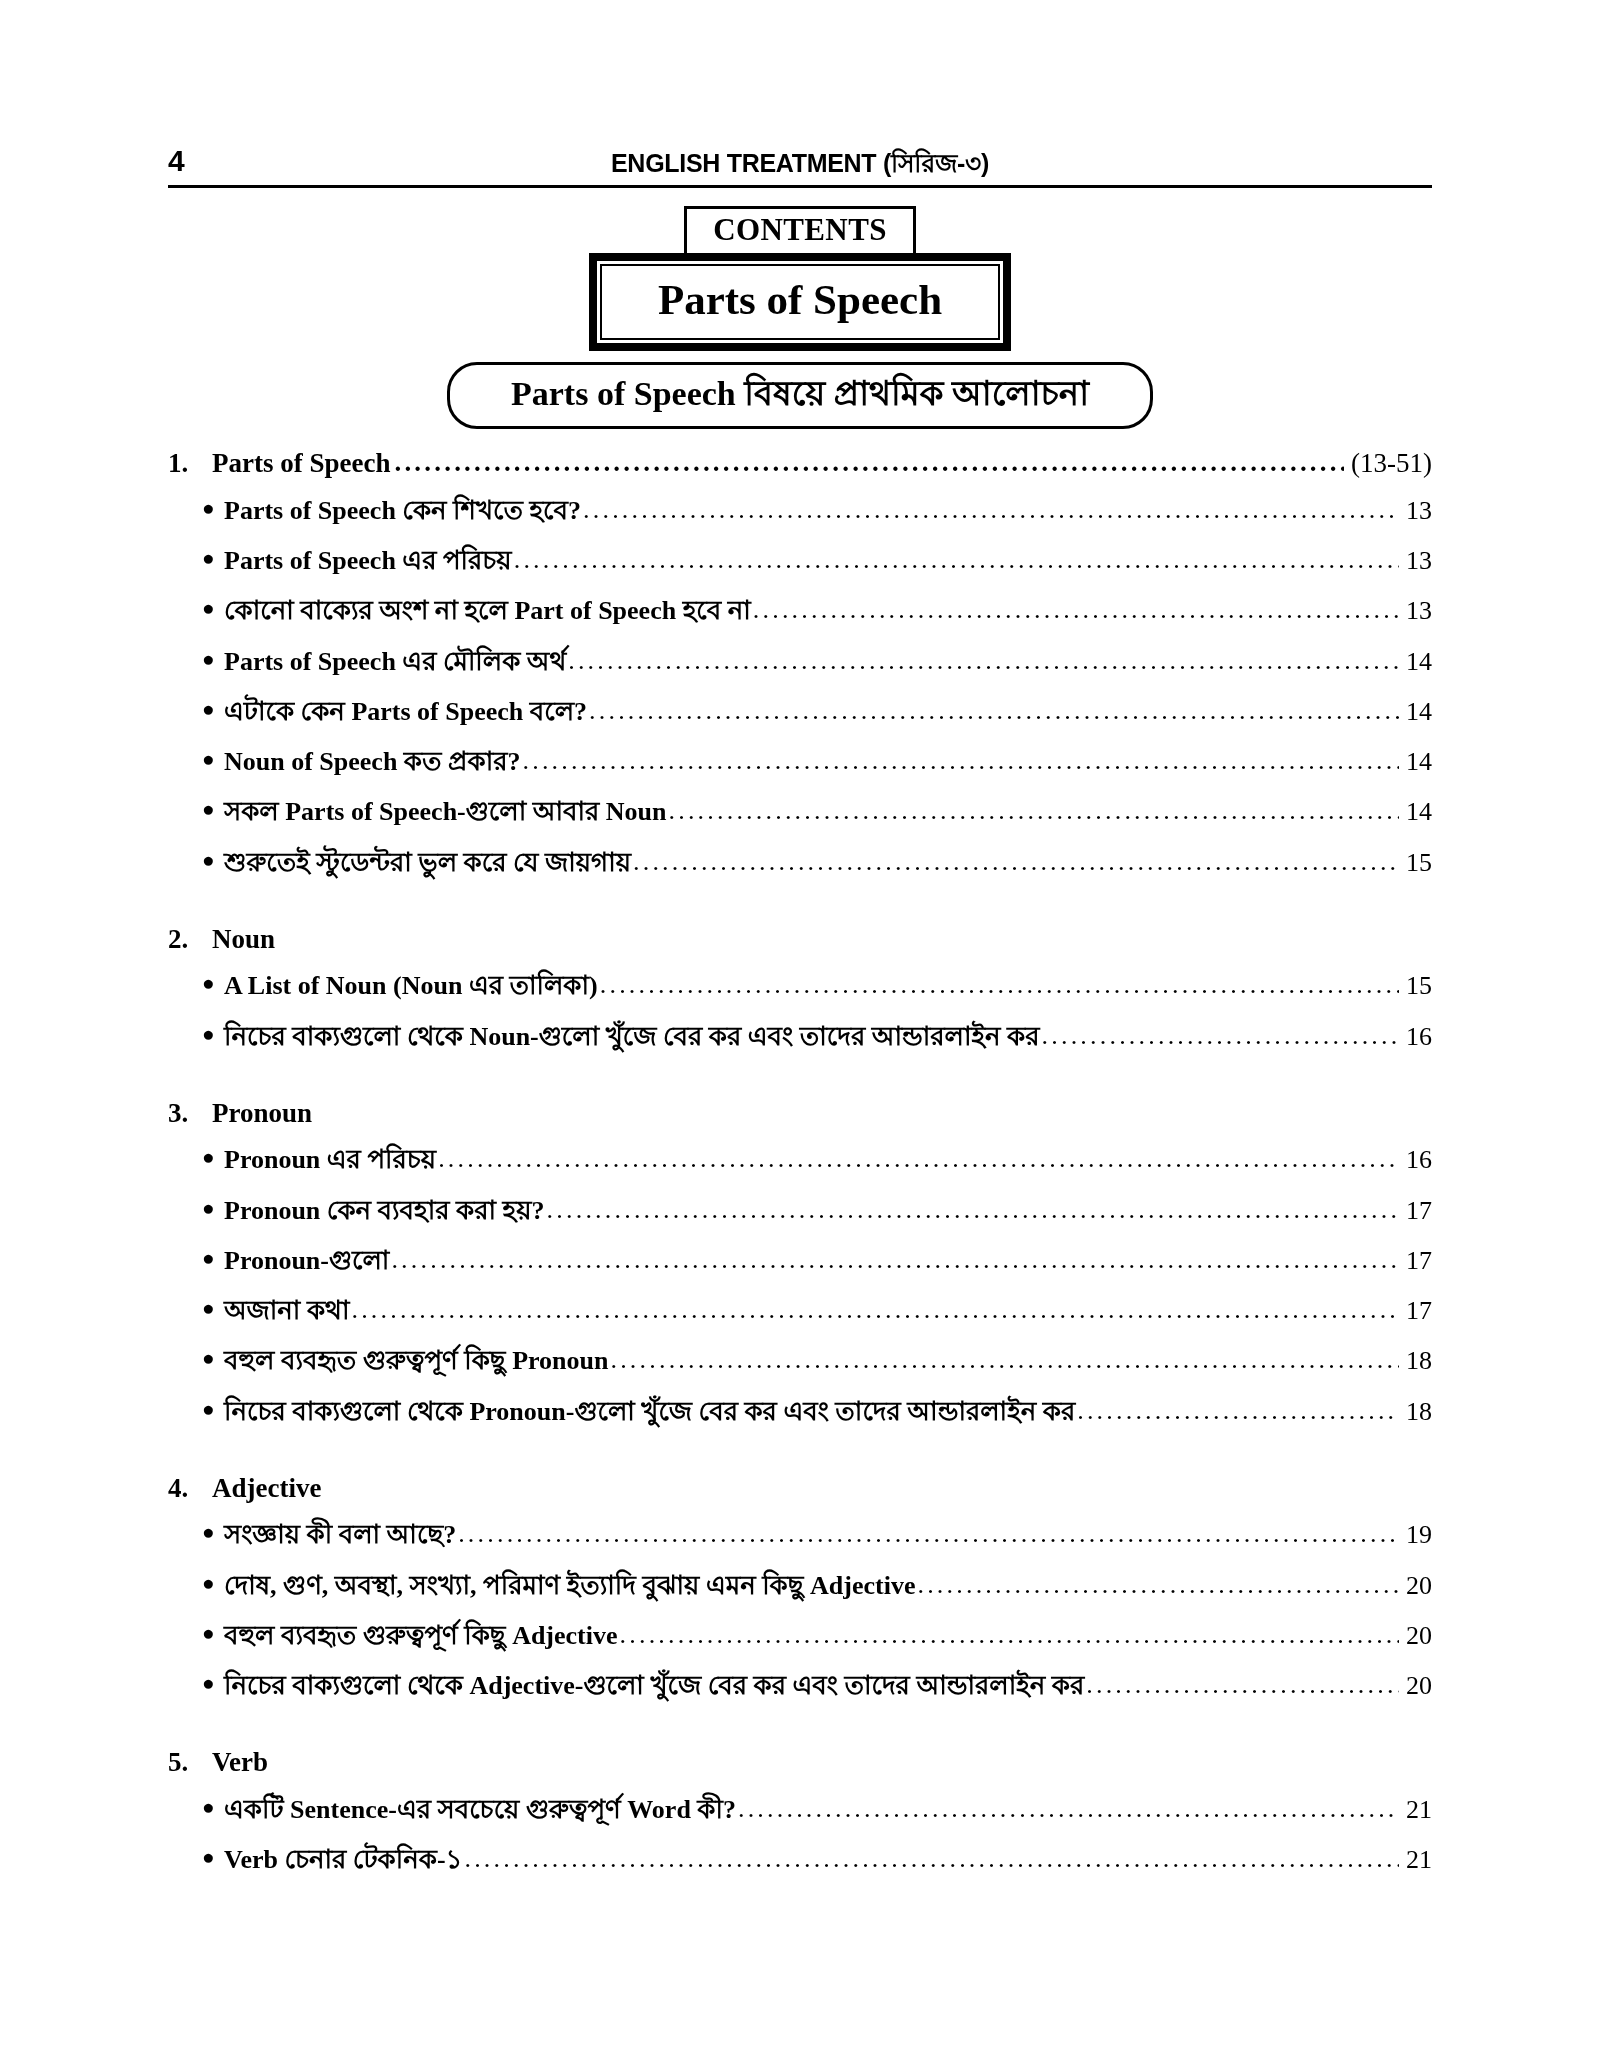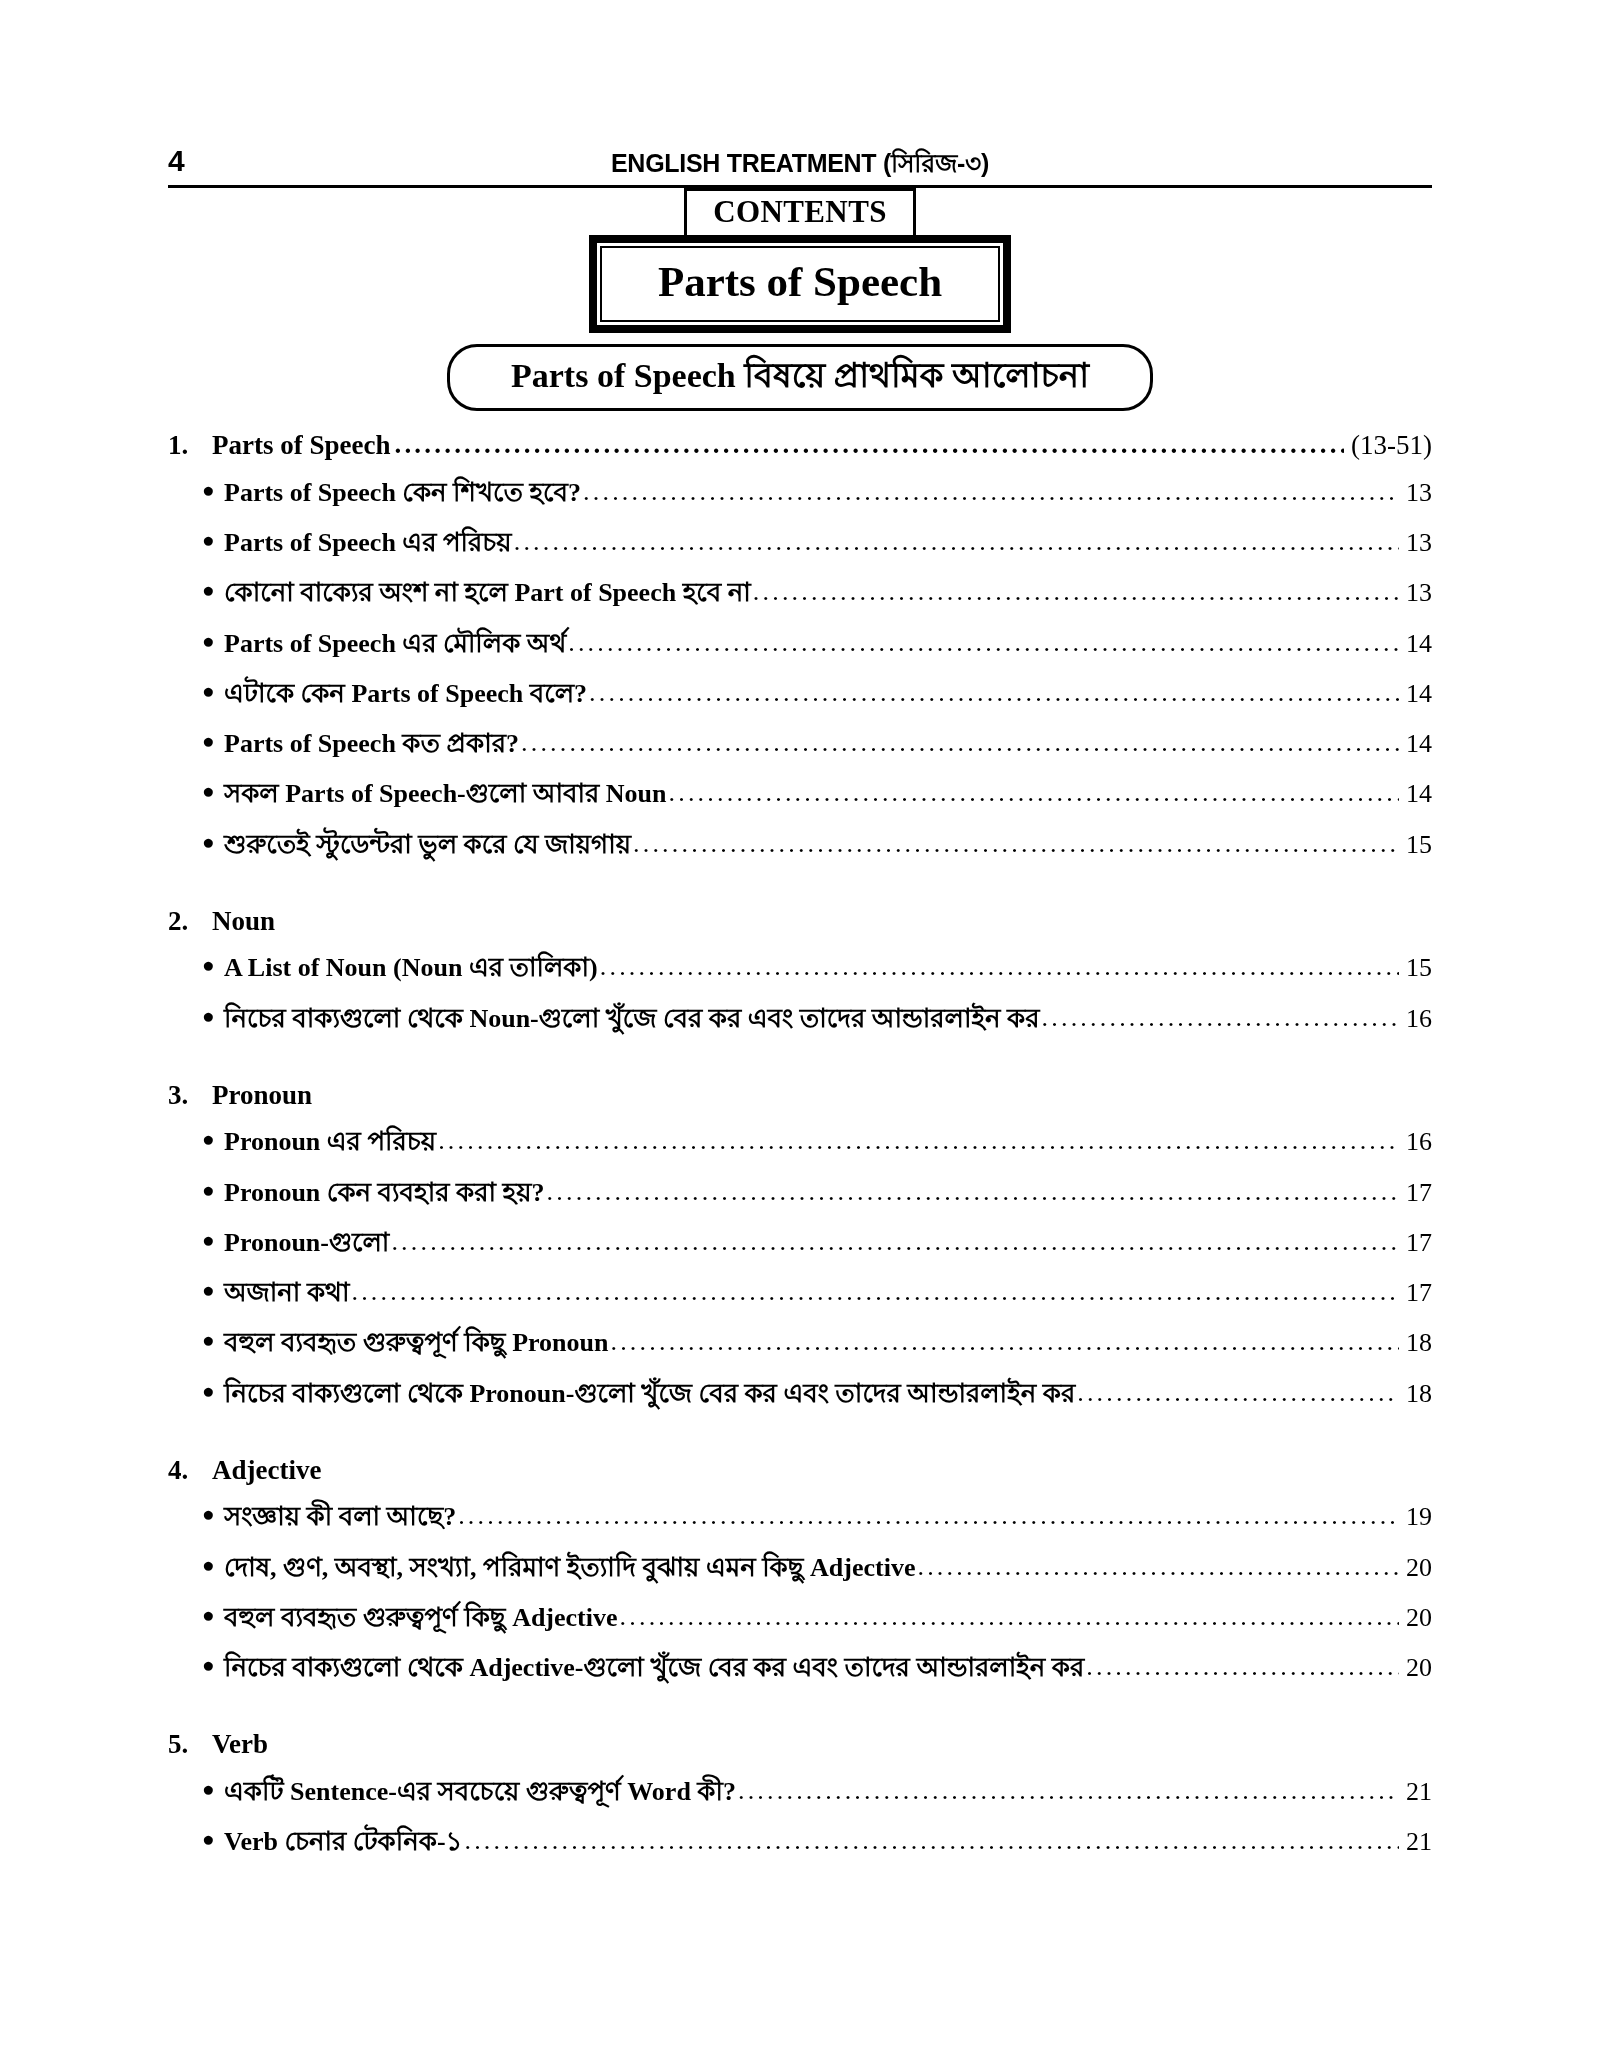--- a/index.html
+++ b/index.html
@@ -58,21 +58,21 @@
 
   
   .titles {
     position: relative;
     text-align: center;
   }
   .contents-box {
     display: inline-block;
     border: 3px solid #000;
     padding: 4px 26px 7px 26px;
-    margin-top: 0;
+    margin-top: 18px;
     font-size: 31px;
     font-weight: bold;
     line-height: 1.1;
     letter-spacing: 0.4px;
   }
   .chapter-box {
     display: block;
     margin: -4px auto 0 auto;
     width: 400px;
     border: 8px solid #000;
@@ -238,21 +238,21 @@
             <span class="bullet-page">14</span>
           </li>
           <li class="bullet-row">
             <span class="bullet-dot">●</span>
             <span class="bullet-text">এটাকে কেন Parts of Speech বলে?</span>
             <span class="bullet-dots">...................................................................................................................................................................</span>
             <span class="bullet-page">14</span>
           </li>
           <li class="bullet-row">
             <span class="bullet-dot">●</span>
-            <span class="bullet-text">Parts of Speech কত প্রকার? </span>
+            <span class="bullet-text">Noun of Speech কত প্রকার? </span>
             <span class="bullet-dots">...................................................................................................................................................................</span>
             <span class="bullet-page">14</span>
           </li>
           <li class="bullet-row">
             <span class="bullet-dot">●</span>
             <span class="bullet-text">সকল Parts of Speech-গুলো আবার Noun</span>
             <span class="bullet-dots">...................................................................................................................................................................</span>
             <span class="bullet-page">14</span>
           </li>
           <li class="bullet-row">

